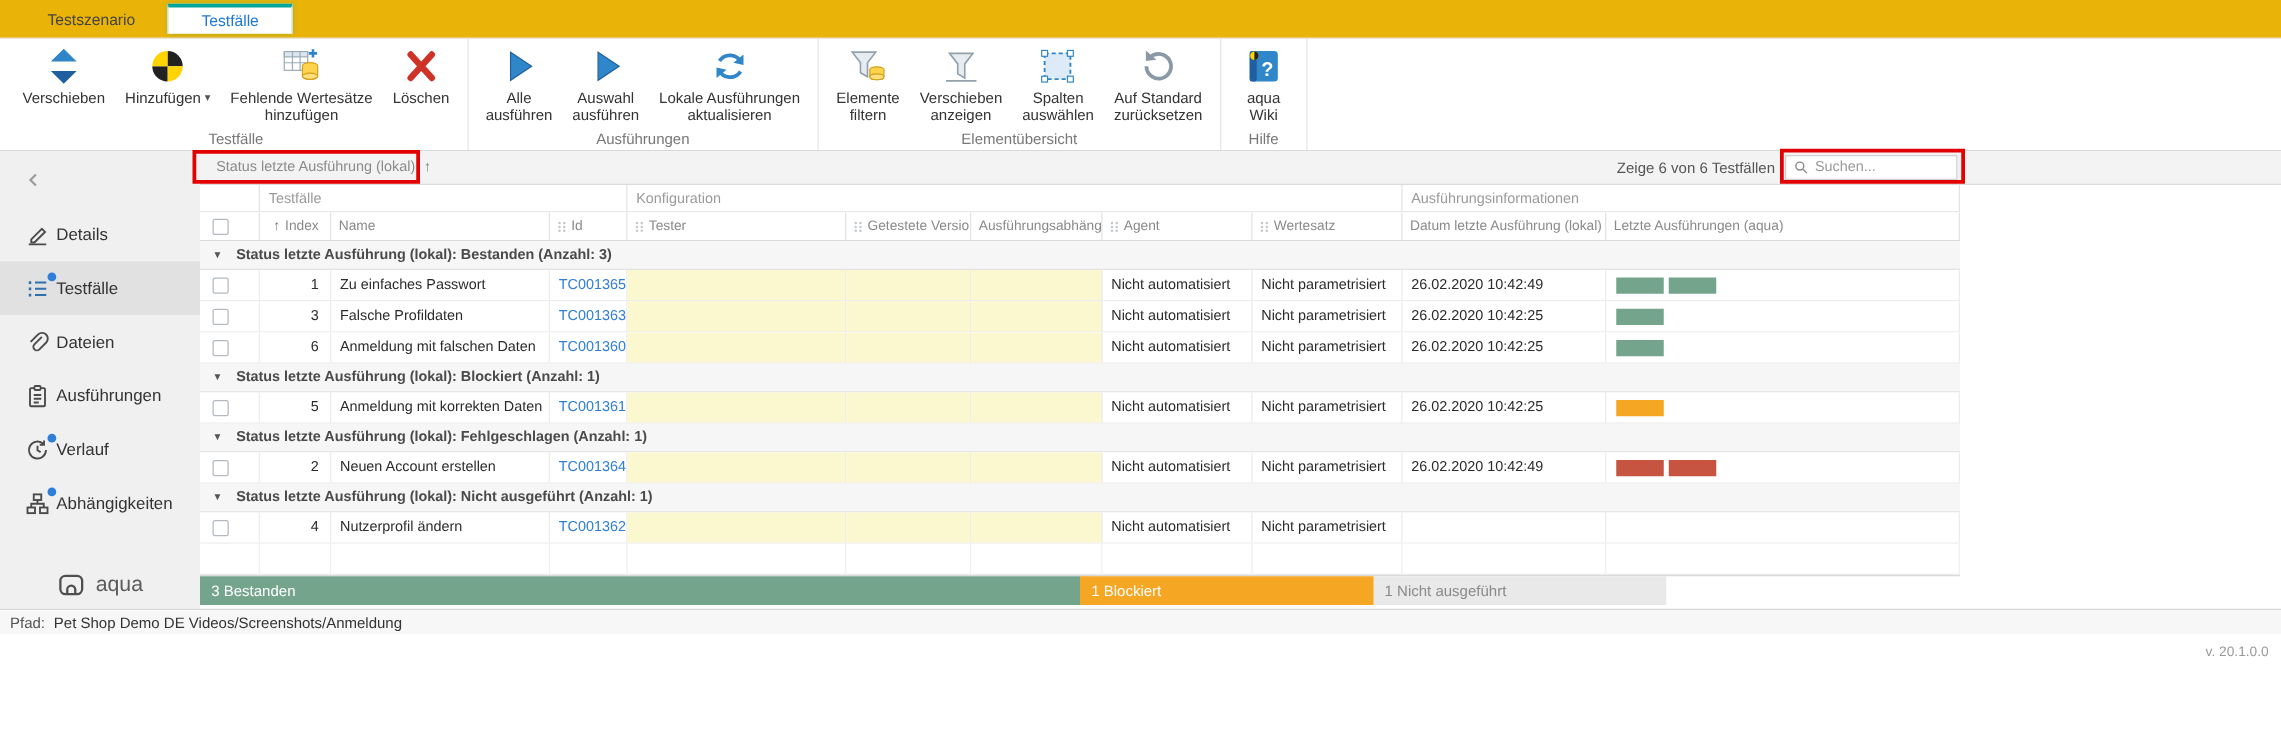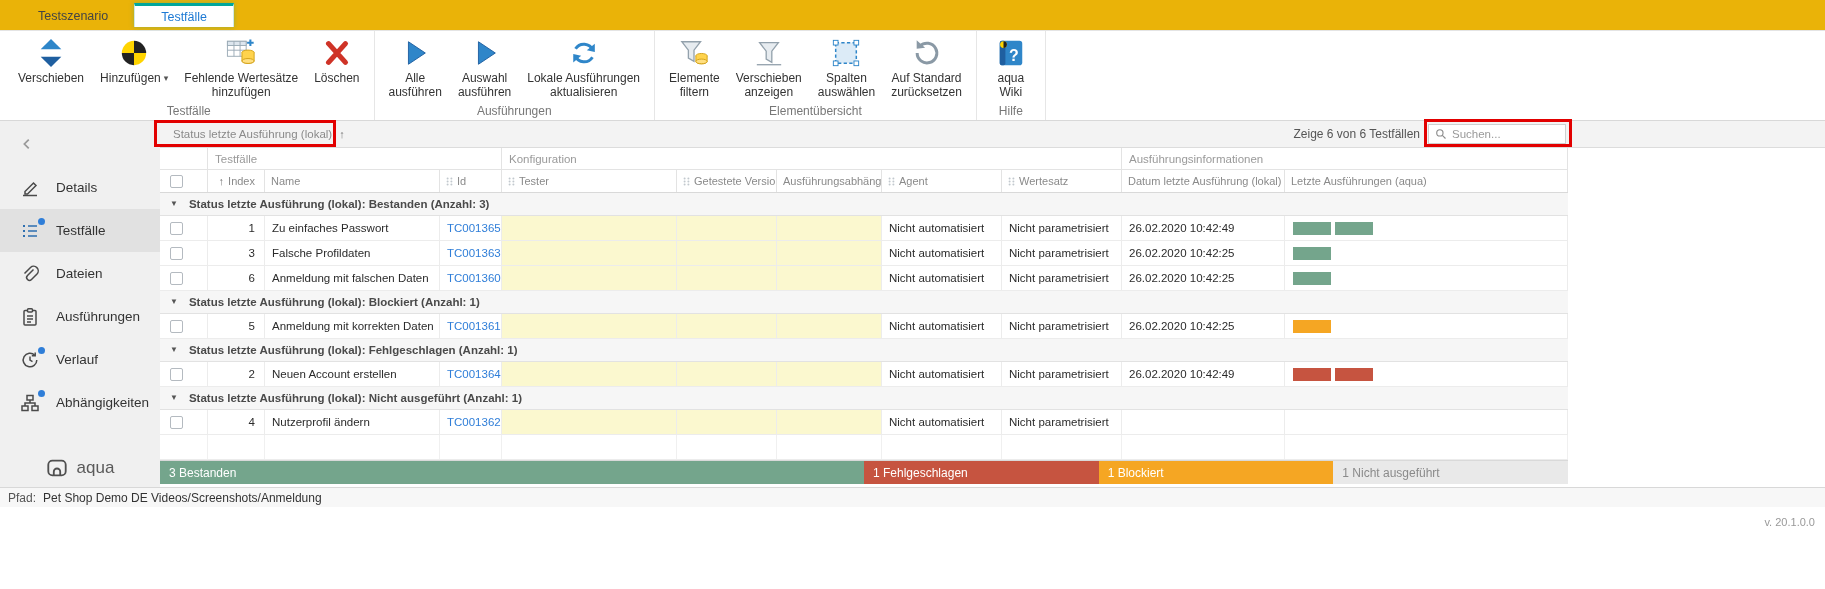--- a/index.html
+++ b/index.html
@@ -24,21 +24,21 @@
   .ribbon-btn .icon svg{width:100%;height:100%;display:block;}
   .lblwrap{display:flex;align-items:flex-start;gap:3px;}
   .ribbon-btn .lbl{font-size:12px;line-height:1.2;text-align:center;color:#333;white-space:pre-line;}
   .caret{font-size:9px;color:#555;margin-top:2px;}
   .ribbon-group-label{height:18px;line-height:18px;text-align:center;font-size:12px;color:#777;}
 
   
   .sidebar{position:absolute;left:0;top:121px;width:160px;height:366px;background:#f0f0f0;}
   .side-collapse{height:45px;display:flex;align-items:center;padding-left:20px;}
   .side-collapse svg{width:14px;height:14px;display:block;}
-  .side-item{height:43px;display:flex;align-items:center;gap:16px;padding-left:20px;font-size:13.5px;color:#333;cursor:default;}
+  .side-item{height:43px;display:flex;align-items:center;gap:5px;padding-left:20px;font-size:13.5px;color:#333;cursor:default;}
   .side-item.selected{background:#e1e1e1;}
   .side-icon{width:20px;height:20px;position:relative;flex:0 0 20px;}
   .side-icon svg{width:20px;height:20px;display:block;}
   .side-item.selected .side-icon svg{stroke:#2e6fb0;}
   .side-dot{position:absolute;top:-3px;right:-5px;width:7px;height:7px;border-radius:50%;background:#2f7ed8;}
   .side-logo{position:absolute;left:0;bottom:8px;width:100%;display:flex;align-items:center;justify-content:center;gap:9px;color:#5a5a5a;font-size:17px;}
   .side-logo svg{width:22px;height:22px;display:block;}
 
   
   .toolbar{position:absolute;left:160px;top:121px;width:1665px;height:27px;background:#f3f3f3;border-bottom:1px solid #dcdcdc;display:flex;align-items:center;}
@@ -601,21 +601,20 @@
           <div class="cell" style="width: 100px;"></div>
           <div class="cell" style="width: 105px;"></div>
           <div class="cell" style="width: 120px;"></div>
           <div class="cell" style="width: 120px;"></div>
           <div class="cell" style="width: 163px;"></div>
           <div class="cell" style="width: 283px;"></div>
         </div>
       </div>
     <div class="summary-bar">
         <div class="segment" style="width: 50%; background: rgb(116, 165, 140); color: rgb(255, 255, 255);">3 Bestanden</div>
-        <div class="segment" style="width: 16.6667%; background: rgb(198, 84, 64); color: rgb(255, 255, 255);">1 Fehlgeschlagen</div>
         <div class="segment" style="width: 16.6667%; background: rgb(245, 166, 35); color: rgb(255, 255, 255);">1 Blockiert</div>
         <div class="segment" style="width: 16.6667%; background: rgb(233, 233, 233); color: rgb(138, 138, 138);">1 Nicht ausgeführt</div>
       </div>
   </div>
 
   <div class="annotation a1" style="border-color: rgb(226, 0, 0);"></div>
   <div class="annotation a2" style="border-color: rgb(226, 0, 0);"></div>
 
   <div class="footer">
     <span class="path-label">Pfad:</span>

